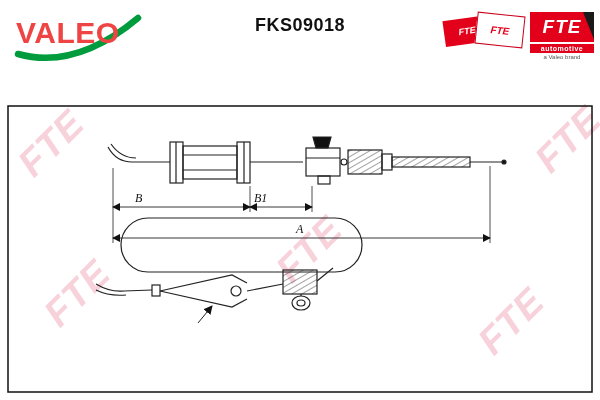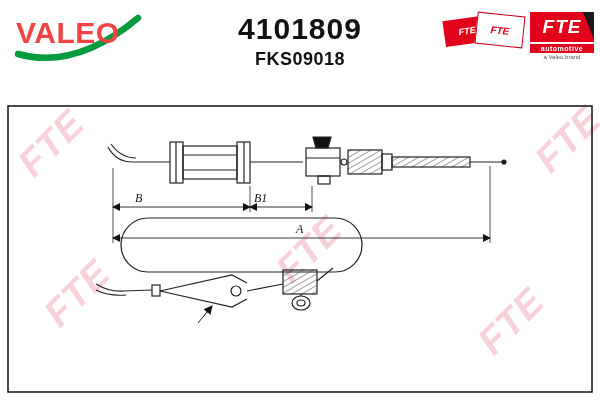--- a/index.html
+++ b/index.html
@@ -49,21 +49,20 @@
   <div class="header">
 
     <div class="valeo">
       <svg class="valeo-swoosh" width="138" height="62" viewBox="0 0 138 62">
         <path d="M 6 46 Q 64 62 126 10" stroke="#009B3C" stroke-width="6.5" fill="none" stroke-linecap="round"></path>
       </svg>
       <span class="valeo-text">VALEO</span>
     </div>
 
     <div class="part-block">
-      <div class="part-number">4101809</div>
       <div class="reference">FKS09018</div>
     </div>
 
     <div class="fte-pack">
       <div class="pack-red">
         <span>FTE</span>
       </div>
       <div class="pack-white">
         <span>FTE</span>
       </div>

